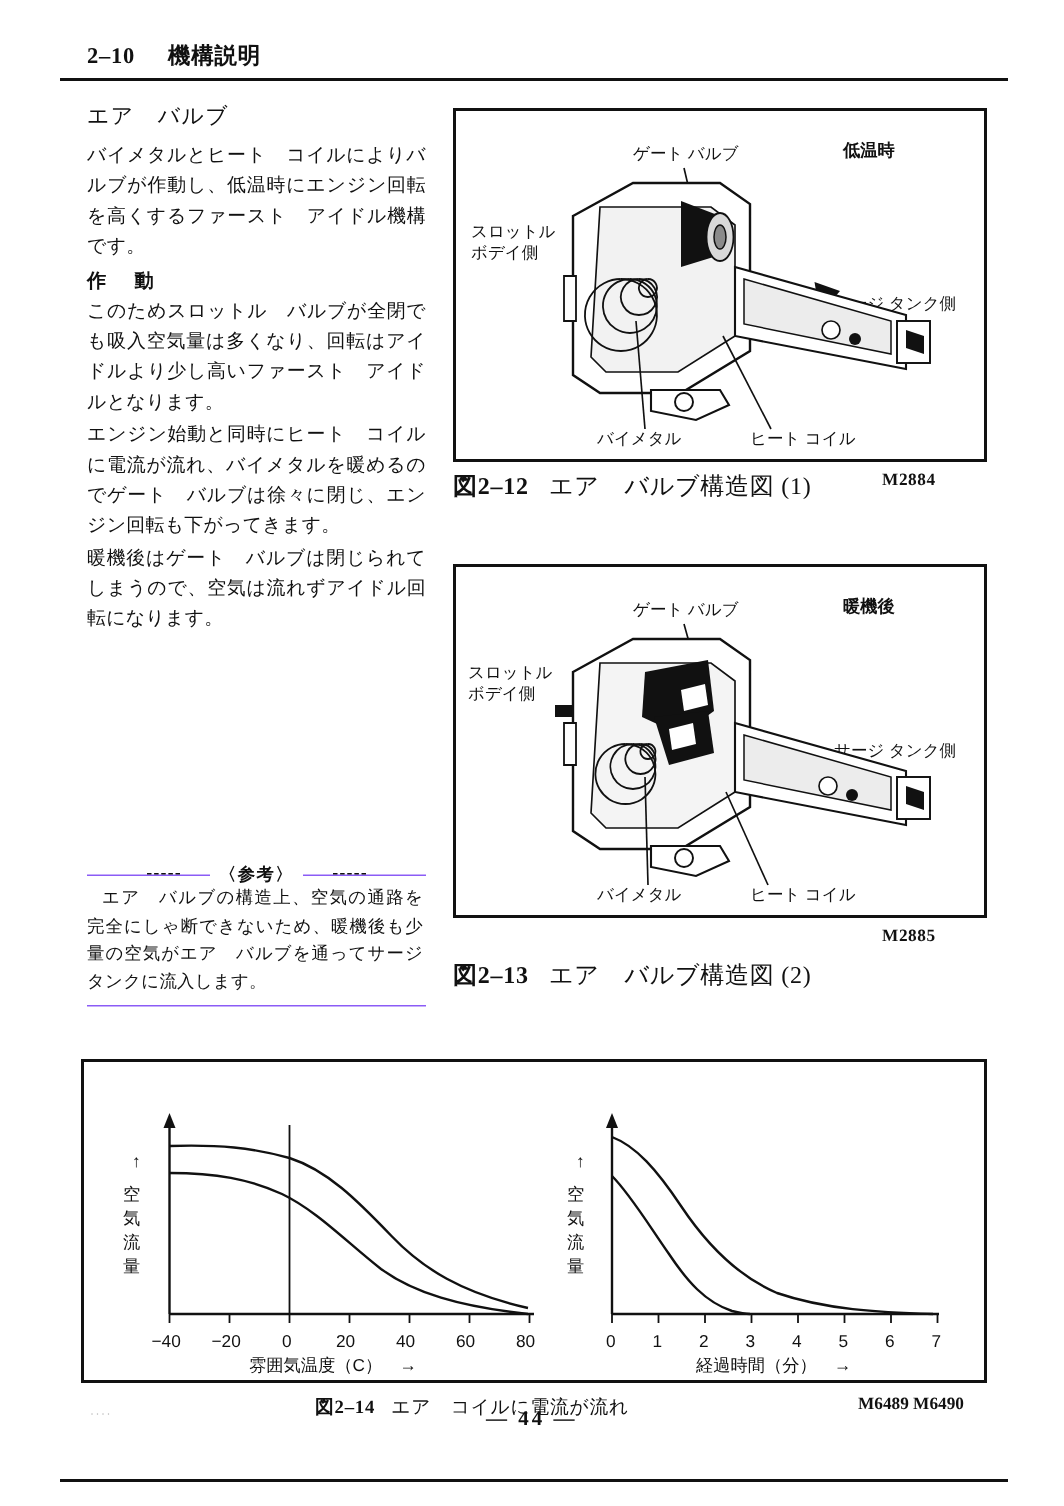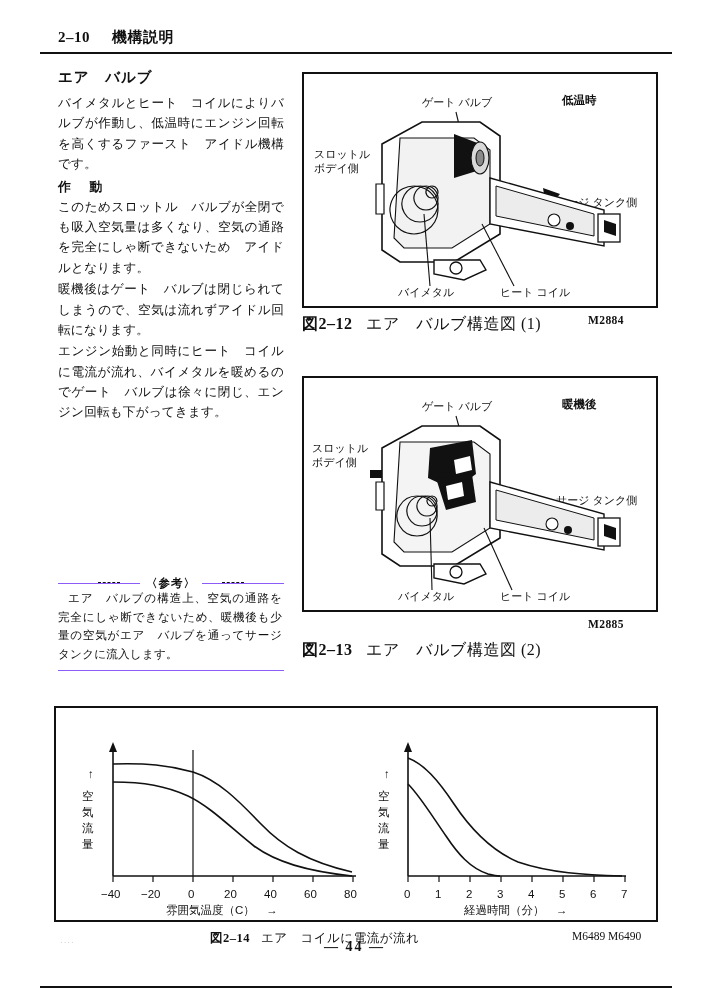--- a/index.html
+++ b/index.html
@@ -47,21 +47,21 @@
   }
   
   .left-col {
     position: absolute;
     left: 58px;
     top: 68px;
     width: 226px;
   }
   .sec-title {
     font-size: 14.5px;
-    font-weight: bold;
+    font-weight: normal;
     letter-spacing: 1px;
     margin-bottom: 6px;
   }
   .para {
     font-size: 12.6px;
     line-height: 1.62;
     letter-spacing: 0.2px;
     text-align: justify;
     margin: 0 0 1px 0;
   }
@@ -154,21 +154,21 @@
     top: 930px;
     font-size: 12.5px;
     letter-spacing: 0.5px;
   }
   .chart-caption .num { font-weight: bold; }
   .chart-code {
     position: absolute;
     left: 572px;
     top: 930px;
     font-size: 11.5px;
-    font-weight: normal;
+    font-weight: bold;
   }
   .footer-num {
     position: absolute;
     left: 0; right: 0;
     top: 939px;
     text-align: center;
     font-size: 14px;
     font-weight: bold;
     letter-spacing: 2px;
   }
@@ -214,23 +214,23 @@
   <div class="header">
     <span class="pagenum">2–10</span>
     <span class="chaptitle">機構説明</span>
   </div>
   <div class="header-rule"></div>
 
   <div class="left-col">
     <div class="sec-title">エア　バルブ</div>
     <p class="para">バイメタルとヒート　コイルによりバルブが作動し、低温時にエンジン回転を高くするファースト　アイドル機構です。</p>
     <div class="subhead">作　動</div>
-    <p class="para">このためスロットル　バルブが全閉でも吸入空気量は多くなり、空気の通路を完全にしゃ断できないため　アイドルとなります。</p>
+    <p class="para">このためスロットル　バルブが全閉でも吸入空気量は多くなり、回転はアイドルより少し高いファースト　アイドルとなります。</p>
+    <p class="para">エンジン始動と同時にヒート　コイルに電流が流れ、バイメタルを暖めるのでゲート　バルブは徐々に閉じ、エンジン回転も下がってきます。</p>
     <p class="para">暖機後はゲート　バルブは閉じられてしまうので、空気は流れずアイドル回転になります。</p>
-    <p class="para">エンジン始動と同時にヒート　コイルに電流が流れ、バイメタルを暖めるのでゲート　バルブは徐々に閉じ、エンジン回転も下がってきます。</p>
   </div>
 
   <div class="note-box">
     <div class="note-top-rule">
       <span class="note-dash-left"></span>
       <span class="note-dash-right"></span>
       <span class="note-label">〈参考〉</span>
     </div>
     <div class="note-text">エア　バルブの構造上、空気の通路を完全にしゃ断できないため、暖機後も少量の空気がエア　バルブを通ってサージタンクに流入します。</div>
     <div class="note-bot-rule"></div>

